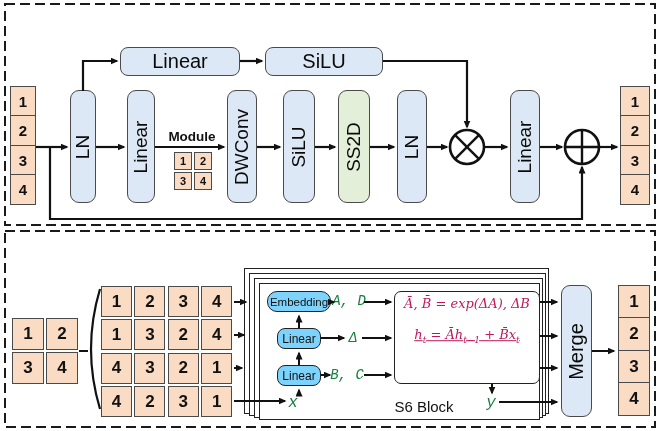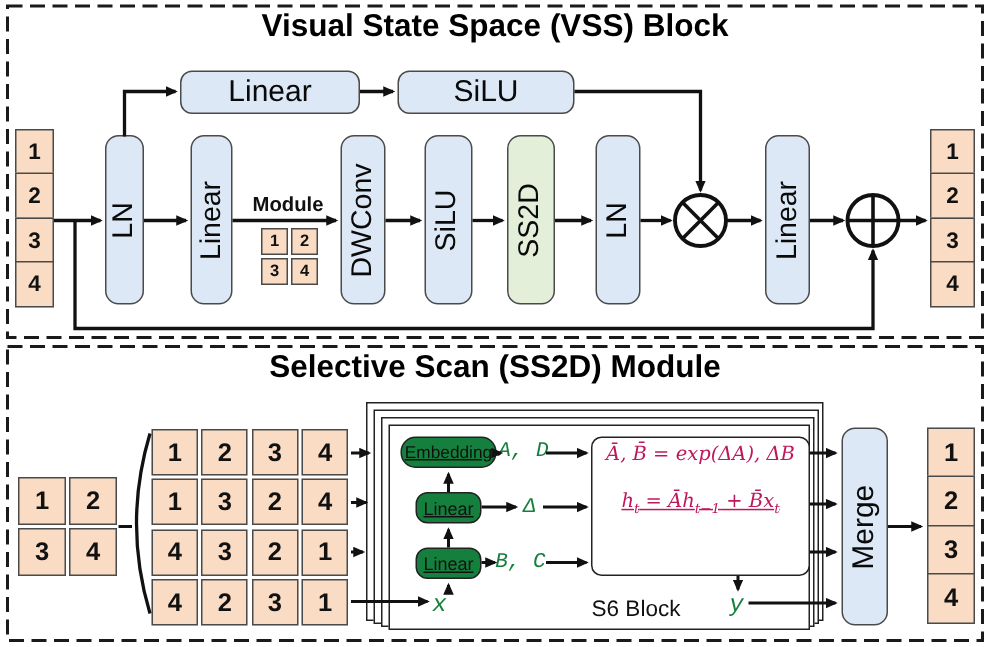--- a/index.html
+++ b/index.html
@@ -23,39 +23,38 @@
   .stack.big .cell{width:32px;height:34px;font-size:17px;}
   .grid22{position:absolute;display:grid;grid-template-columns:repeat(2,32px);grid-auto-rows:32px;gap:2px;}
   .grid44{position:absolute;display:grid;grid-template-columns:repeat(4,31px);grid-auto-rows:31px;gap:2.4px;}
   .minigrid{position:absolute;display:grid;grid-template-columns:repeat(2,18px);grid-auto-rows:18px;gap:2px;}
   .gcell{box-sizing:border-box;border:1.7px solid #4a4a4a;background:#f9dcc3;
         display:flex;align-items:center;justify-content:center;font-weight:bold;font-size:17px;}
   .minigrid .gcell{font-size:11px;border-width:1.5px;}
   .reshape-label{position:absolute;transform:translate(-50%,-50%);font-weight:bold;
         font-size:13.5px;white-space:nowrap;}
   .sheet{position:absolute;background:#ffffff;border:1.5px solid #222;box-sizing:border-box;}
-  .smallbox{position:absolute;background:#15803d;border:1.4px solid #222;border-radius:8px;
-        display:flex;align-items:center;justify-content:center;box-sizing:border-box;font-size:11.5px;text-decoration:underline;}
+  .smallbox{position:absolute;background:#7dd3fc;border:1.4px solid #222;border-radius:8px;
+        display:flex;align-items:center;justify-content:center;box-sizing:border-box;font-size:11.5px;}
   .eqbox{position:absolute;background:#fff;border:1.4px solid #222;border-radius:7px;box-sizing:border-box;}
   .eq{position:absolute;transform:translate(-50%,-50%);font-family:"DejaVu Serif",serif;
         font-style:italic;font-size:13px;white-space:nowrap;color:#be185d;}
   .eq sub{font-size:9px;}
   .mlabel{position:absolute;transform:translate(-50%,-50%);font-family:Liberation Mono, monospace;
         font-style:italic;font-size:14px;white-space:nowrap;color:#15803d;}
   .mlabel.var{font-size:16px;}
   .s6label{position:absolute;transform:translate(-50%,-50%);font-size:15px;white-space:nowrap;}
   #wires{position:absolute;left:0;top:0;pointer-events:none;}
   .merge-text{font-size:20px;}
 </style>
 </head>
 <body>
 
 <div id="root">
 
-  <div class="panel-title" style="left:330px;top:6px;">Visual State Space (VSS) Block</div>
 
   <div class="stack small" style="left:10px;top:86px;">
     <div class="cell">1</div>
     <div class="cell">2</div>
     <div class="cell">3</div>
     <div class="cell">4</div>
   </div>
 
   <div class="vbox" style="left:70px;top:90px;width:26px;height:113px;">
     <span class="vtext">LN</span>
@@ -94,21 +93,20 @@
     <div class="gcell">4</div>
   </div>
 
   <div class="stack small-r" style="left:620px;top:86px;">
     <div class="cell">1</div>
     <div class="cell">2</div>
     <div class="cell">3</div>
     <div class="cell">4</div>
   </div>
 
-  <div class="panel-title" style="left:330px;top:233px;">Selective Scan (SS2D) Module</div>
 
   <div class="grid22" style="left:12px;top:318px;">
     <div class="gcell">1</div>
     <div class="gcell">2</div>
     <div class="gcell">3</div>
     <div class="gcell">4</div>
   </div>
 
   <div class="grid44" style="left:101px;top:286px;">
     <div class="gcell">1</div>

